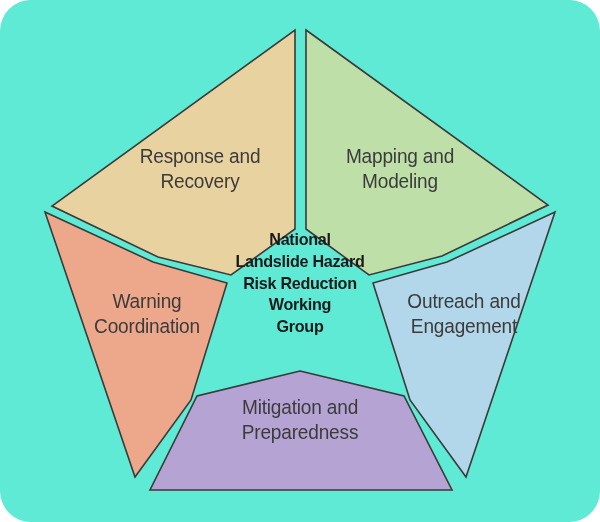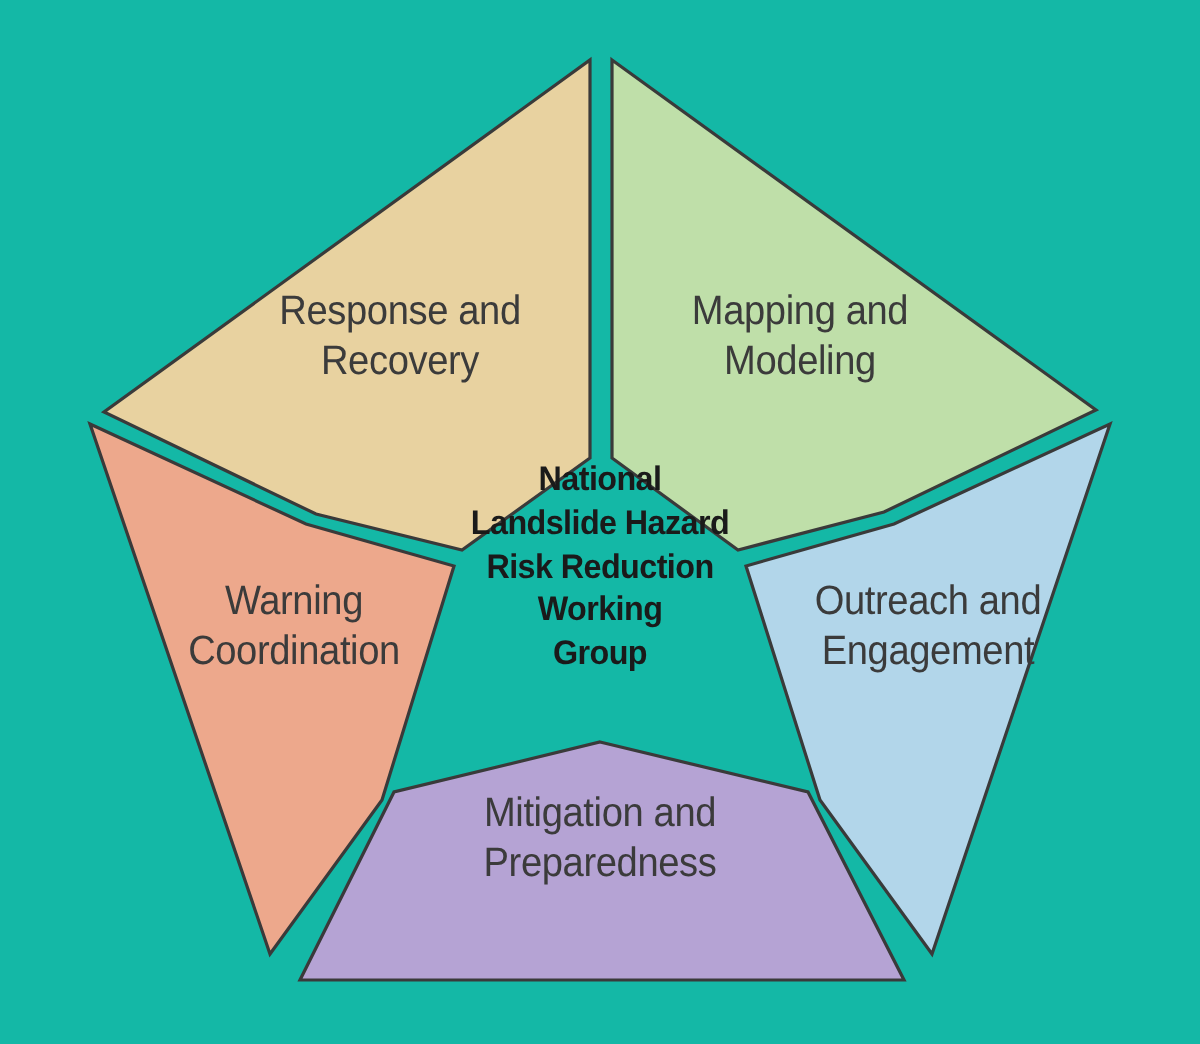--- a/index.html
+++ b/index.html
@@ -10,21 +10,22 @@
   body {
     width: 600px;
     height: 522px;
     overflow: hidden;
     font-family: "Liberation Sans", sans-serif;
   }
   #diagram-root {
     position: relative;
     width: 600px;
     height: 522px;
-    background: #14b8a6;
+    background: #5eead4;
+    border-radius: 31px;
   }
   svg#pentagon-svg {
     position: absolute;
     left: 0;
     top: 0;
     width: 600px;
     height: 522px;
     display: block;
   }
   .wedge-shape {

